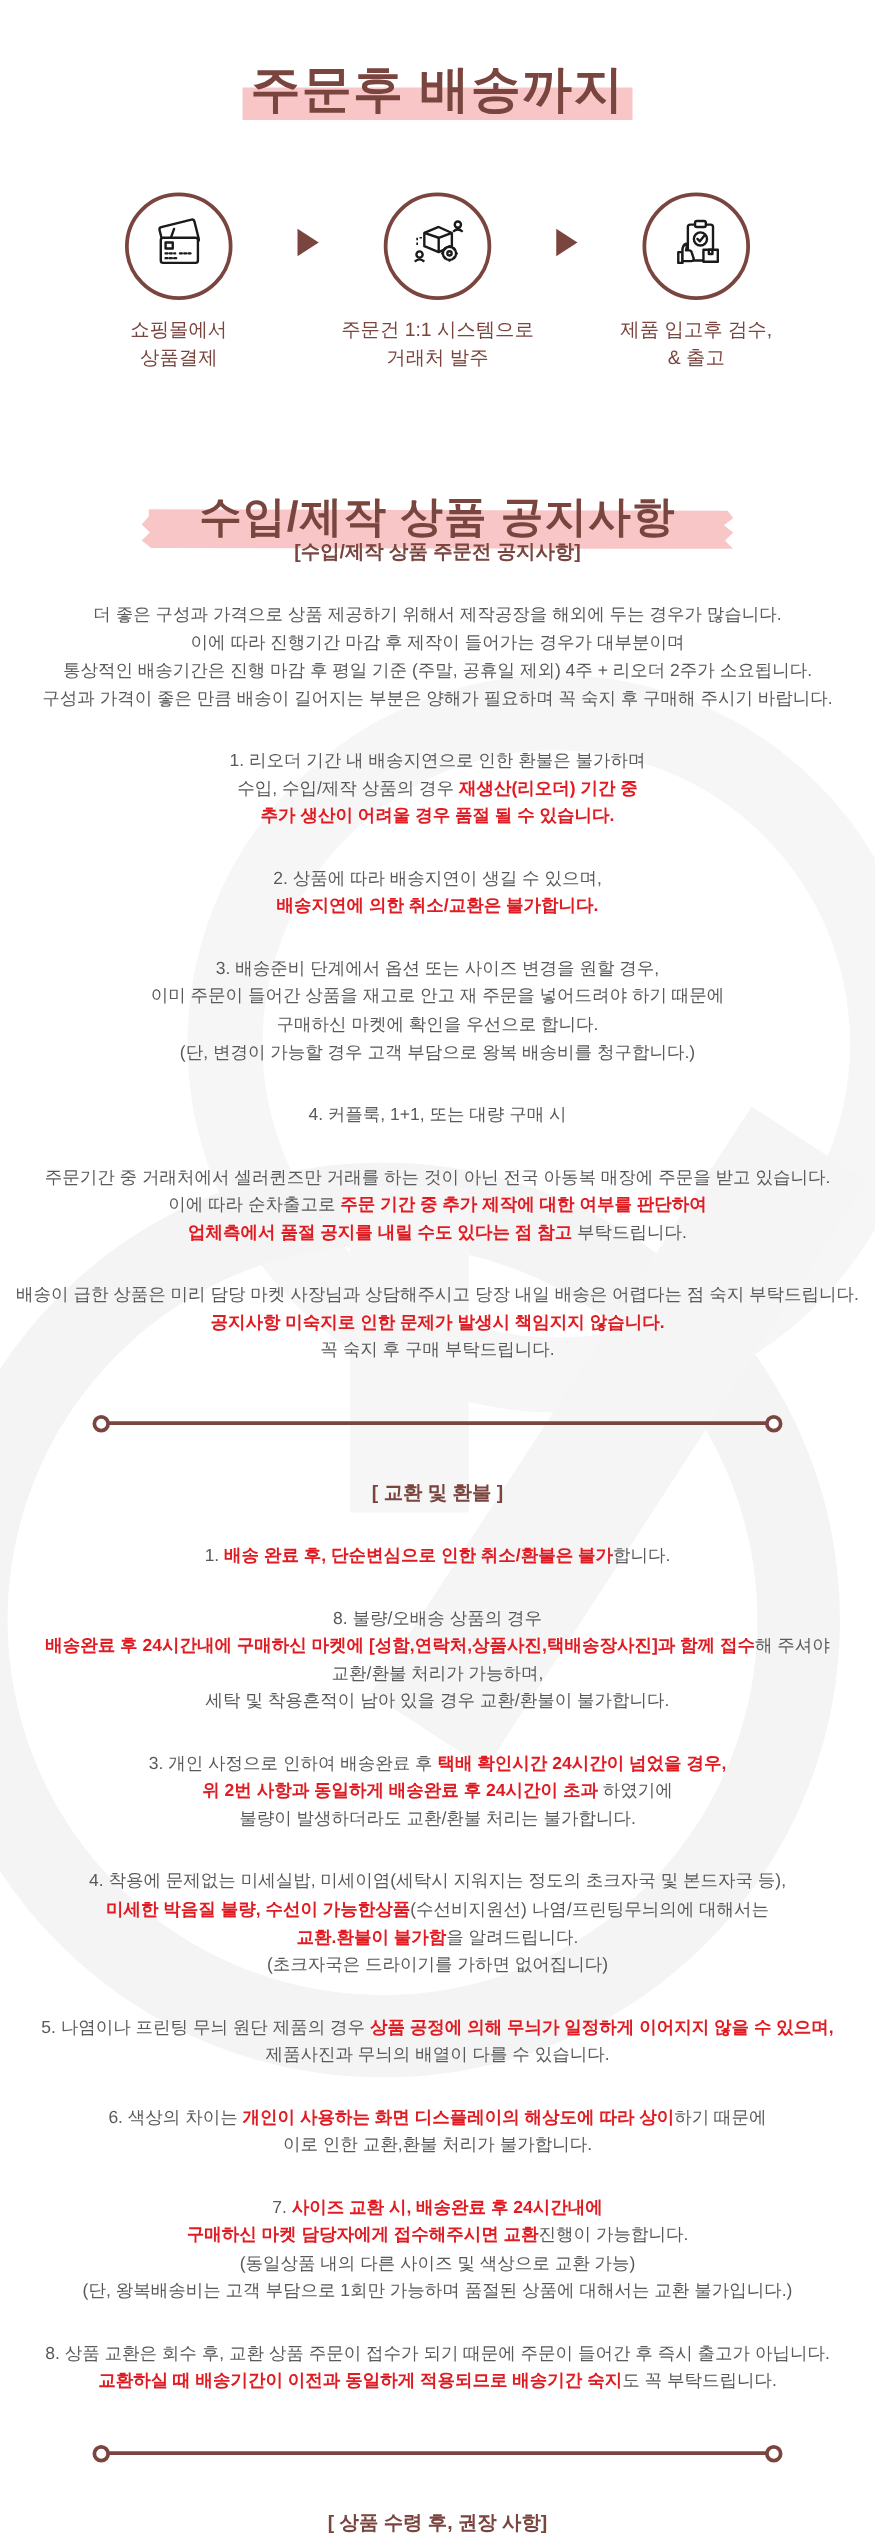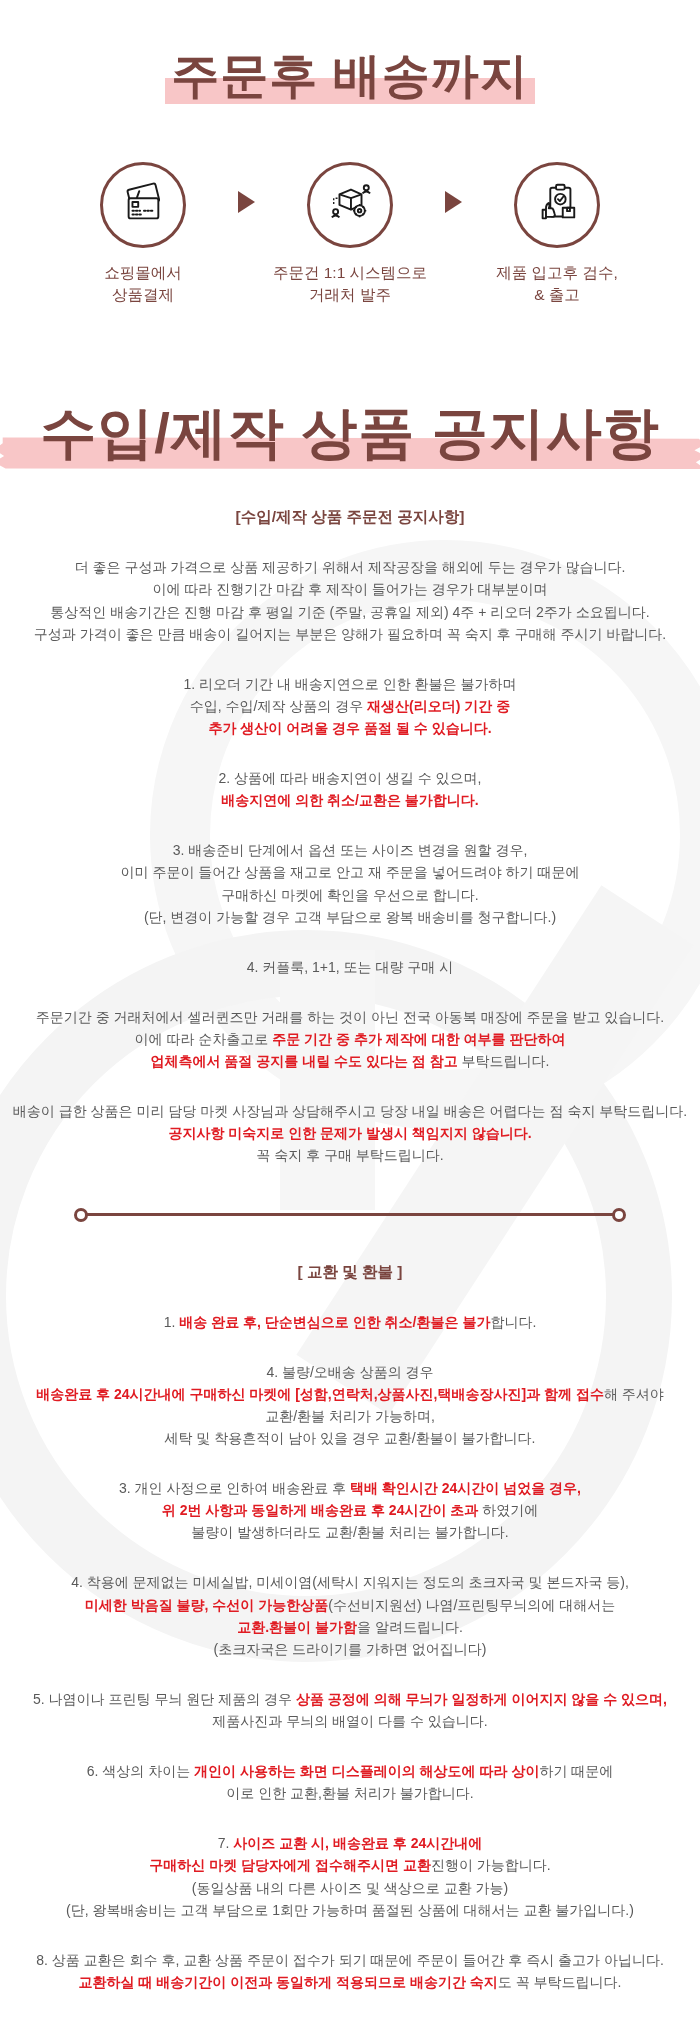--- a/index.html
+++ b/index.html
@@ -11,38 +11,38 @@
   .wm{position:absolute;pointer-events:none;z-index:0;}
   .wm-ring1{left:150px;top:540px;width:470px;height:470px;border:60px solid #f6f6f6;border-radius:50%;}
   .wm-ring2{left:-60px;top:930px;width:600px;height:600px;border:66px solid #f4f4f4;border-radius:50%;}
   .wm-band{left:440px;top:870px;width:110px;height:560px;background:#f5f5f5;transform:rotate(33deg);}
   .wm-band2{left:280px;top:950px;width:95px;height:260px;background:#f6f6f6;}
   .content{position:relative;z-index:1;padding-top:52px;padding-bottom:70px;text-align:center;}
 
   
   .big-title{display:inline-block;position:relative;font-weight:900;color:#7a453f;letter-spacing:1px;line-height:1;}
   .big-title .band{position:absolute;z-index:-1;background:#f8c6c7;}
-  .title1{font-size:48px;}
+  .title1{font-size:40px;}
   .title1 .band{left:-6px;right:-6px;bottom:-4px;height:26px;}
-  .title2{font-size:56px;margin-top:0;text-align:center;}
+  .title2{font-size:34px;margin-top:0;text-align:center;}
   .title2 .band{left:-46px;right:-46px;bottom:-8px;height:32px;
     clip-path:polygon(1.2% 0,99% 4%,100% 22%,98.4% 40%,100% 58%,98.6% 78%,100% 100%,1.6% 97%,0 78%,1.4% 58%,0 38%,1.2% 18%);}
   .title2-wrap{margin-top:100px;}
 
   
   .steps{display:flex;justify-content:center;align-items:flex-start;margin-top:62px;}
   .step{width:186px;display:flex;flex-direction:column;align-items:center;}
   .step-circle{width:80px;height:80px;border:3px solid #7a453f;border-radius:50%;
     display:flex;align-items:center;justify-content:center;background:#fff;}
   .step-caption{margin-top:14px;font-size:15.5px;font-weight:400;color:#7a453f;line-height:1.4;}
   .flow-arrow{width:0;height:0;border-left:17px solid #7a453f;border-top:11px solid transparent;
     border-bottom:11px solid transparent;margin:29px 2px 0 2px;}
 
   
-  .sec-heading{font-size:15.5px;font-weight:800;color:#7a453f;margin-top:46px;margin-bottom:26px;}
+  .sec-heading{font-size:15.5px;font-weight:800;color:#7a453f;margin-bottom:26px;}
   .para{margin:28px 0;font-size:14px;line-height:1.58;}
   .para .g{color:#595959;}
   .para .r{color:#e01b22;font-weight:800;}
   .divider{position:relative;width:528px;height:3px;background:#7a453f;margin:46px auto 44px auto;}
   .divider .dot{position:absolute;top:-5px;width:8px;height:8px;border:3px solid #7a453f;border-radius:50%;background:#fff;}
   .divider .dot.left{left:-12px;} .divider .dot.right{right:-12px;}
 </style>
 </head>
 <body>
 
@@ -191,21 +191,21 @@
         <div class="divider">
           <span class="dot left"></span>
           <span class="dot right"></span>
         </div>
         <div class="section">
           <div class="sec-heading">[ 교환 및 환불 ]</div>
           <div class="para">
             <div class="line"><span class="g">1. </span><span class="r">배송 완료 후, 단순변심으로 인한 취소/환불은 불가</span><span class="g">합니다.</span></div>
           </div>
           <div class="para">
-            <div class="line"><span class="g">4. 불량/오배송 상품의 경우</span></div>
+            <div class="line"><span class="g">8. 불량/오배송 상품의 경우</span></div>
             <div class="line"><span class="r">배송완료 후 24시간내에 구매하신 마켓에 [성함,연락처,상품사진,택배송장사진]과 함께 접수</span><span class="g">해 주셔야</span></div>
             <div class="line"><span class="g">교환/환불 처리가 가능하며,</span></div>
             <div class="line"><span class="g">세탁 및 착용흔적이 남아 있을 경우 교환/환불이 불가합니다.</span></div>
           </div>
           <div class="para">
             <div class="line"><span class="g">3. 개인 사정으로 인하여 배송완료 후 </span><span class="r">택배 확인시간 24시간이 넘었을 경우,</span></div>
             <div class="line"><span class="r">위 2번 사항과 동일하게 배송완료 후 24시간이 초과</span><span class="g"> 하였기에</span></div>
             <div class="line"><span class="g">불량이 발생하더라도 교환/환불 처리는 불가합니다.</span></div>
           </div>
           <div class="para">

